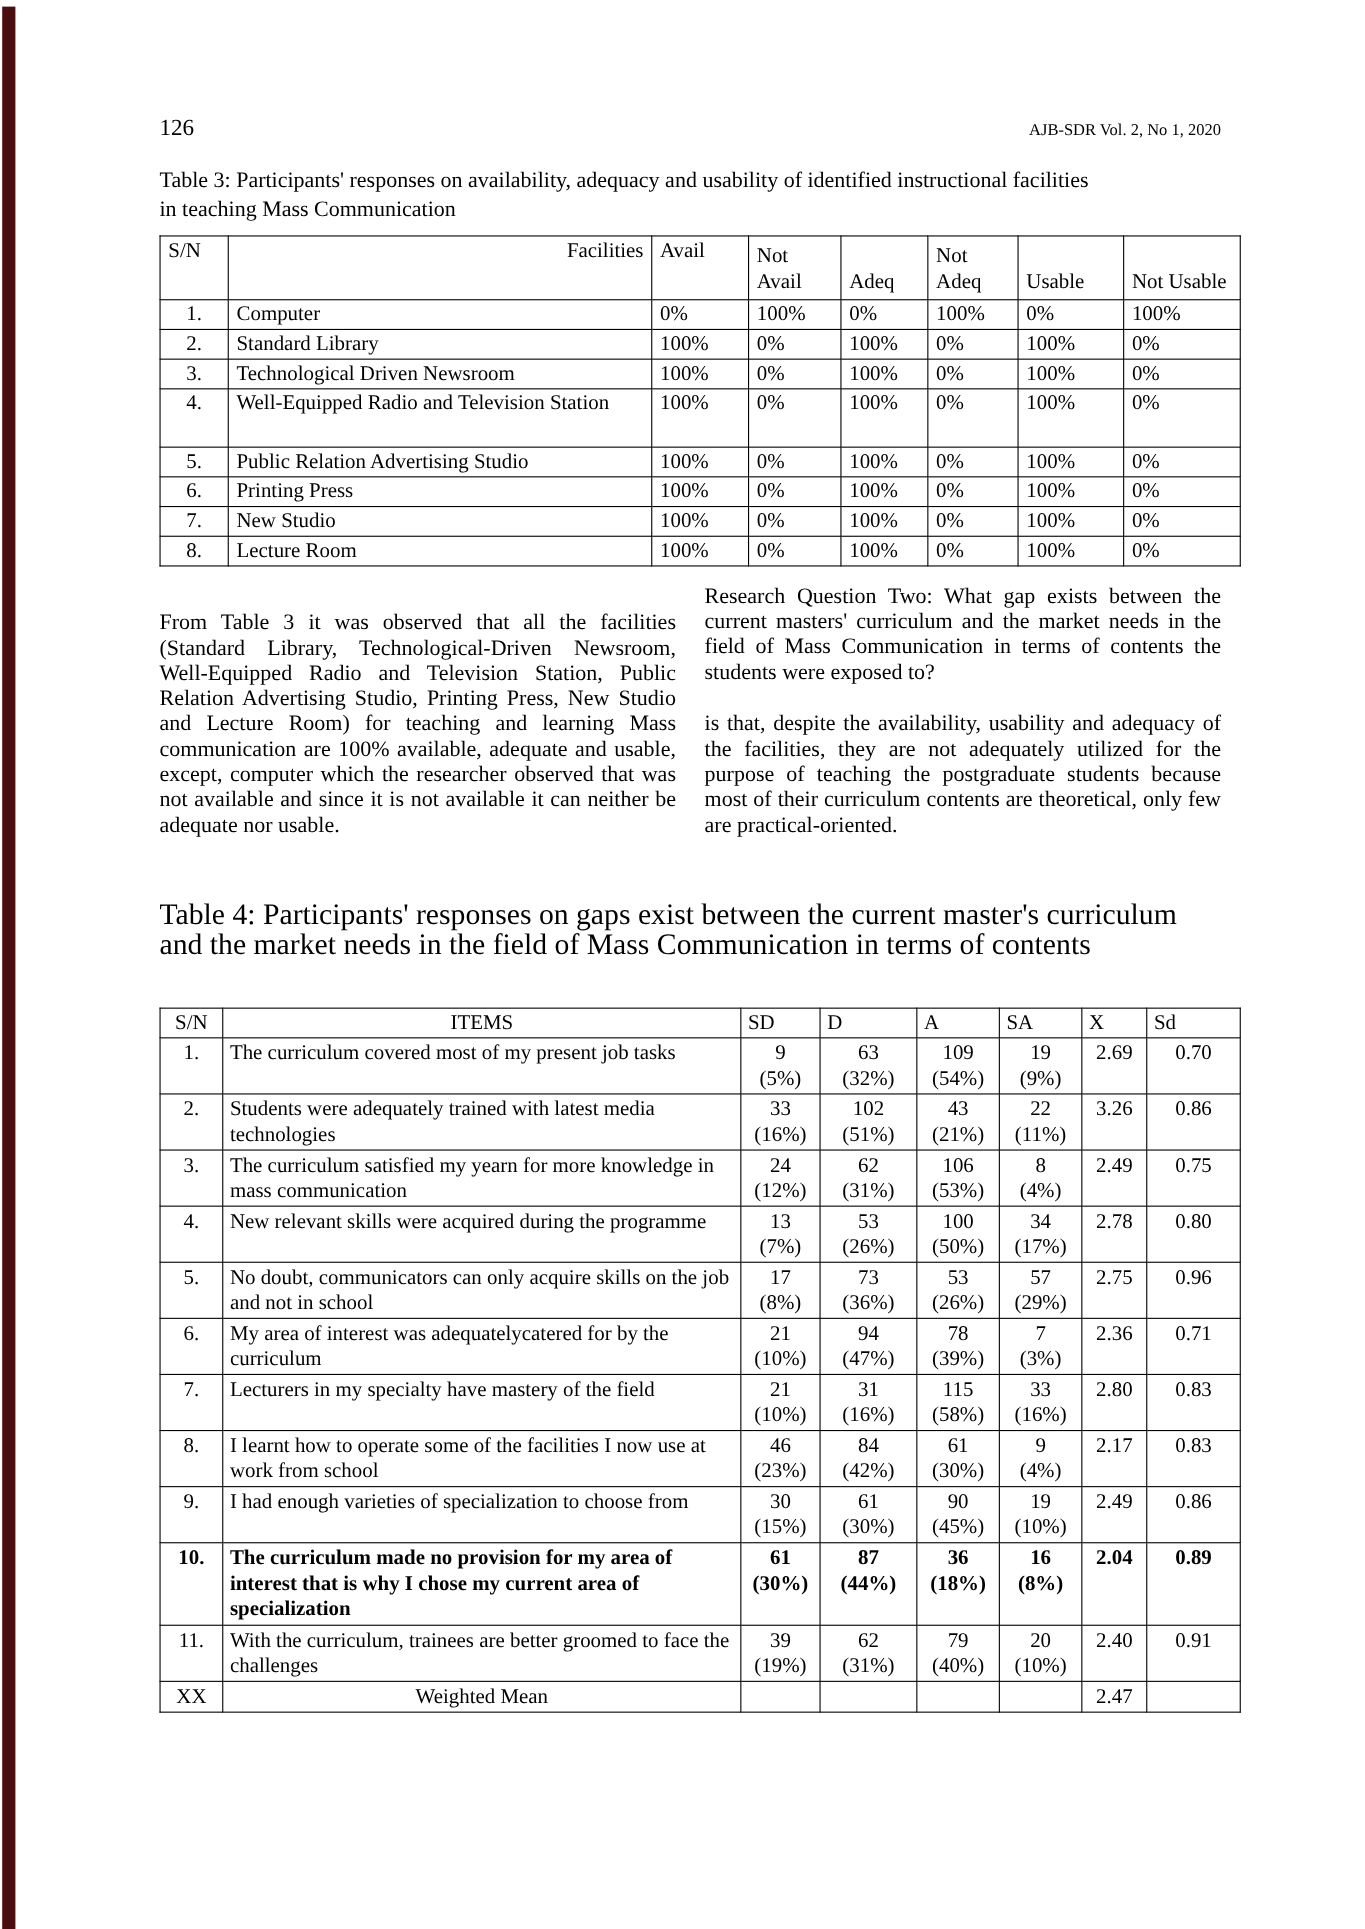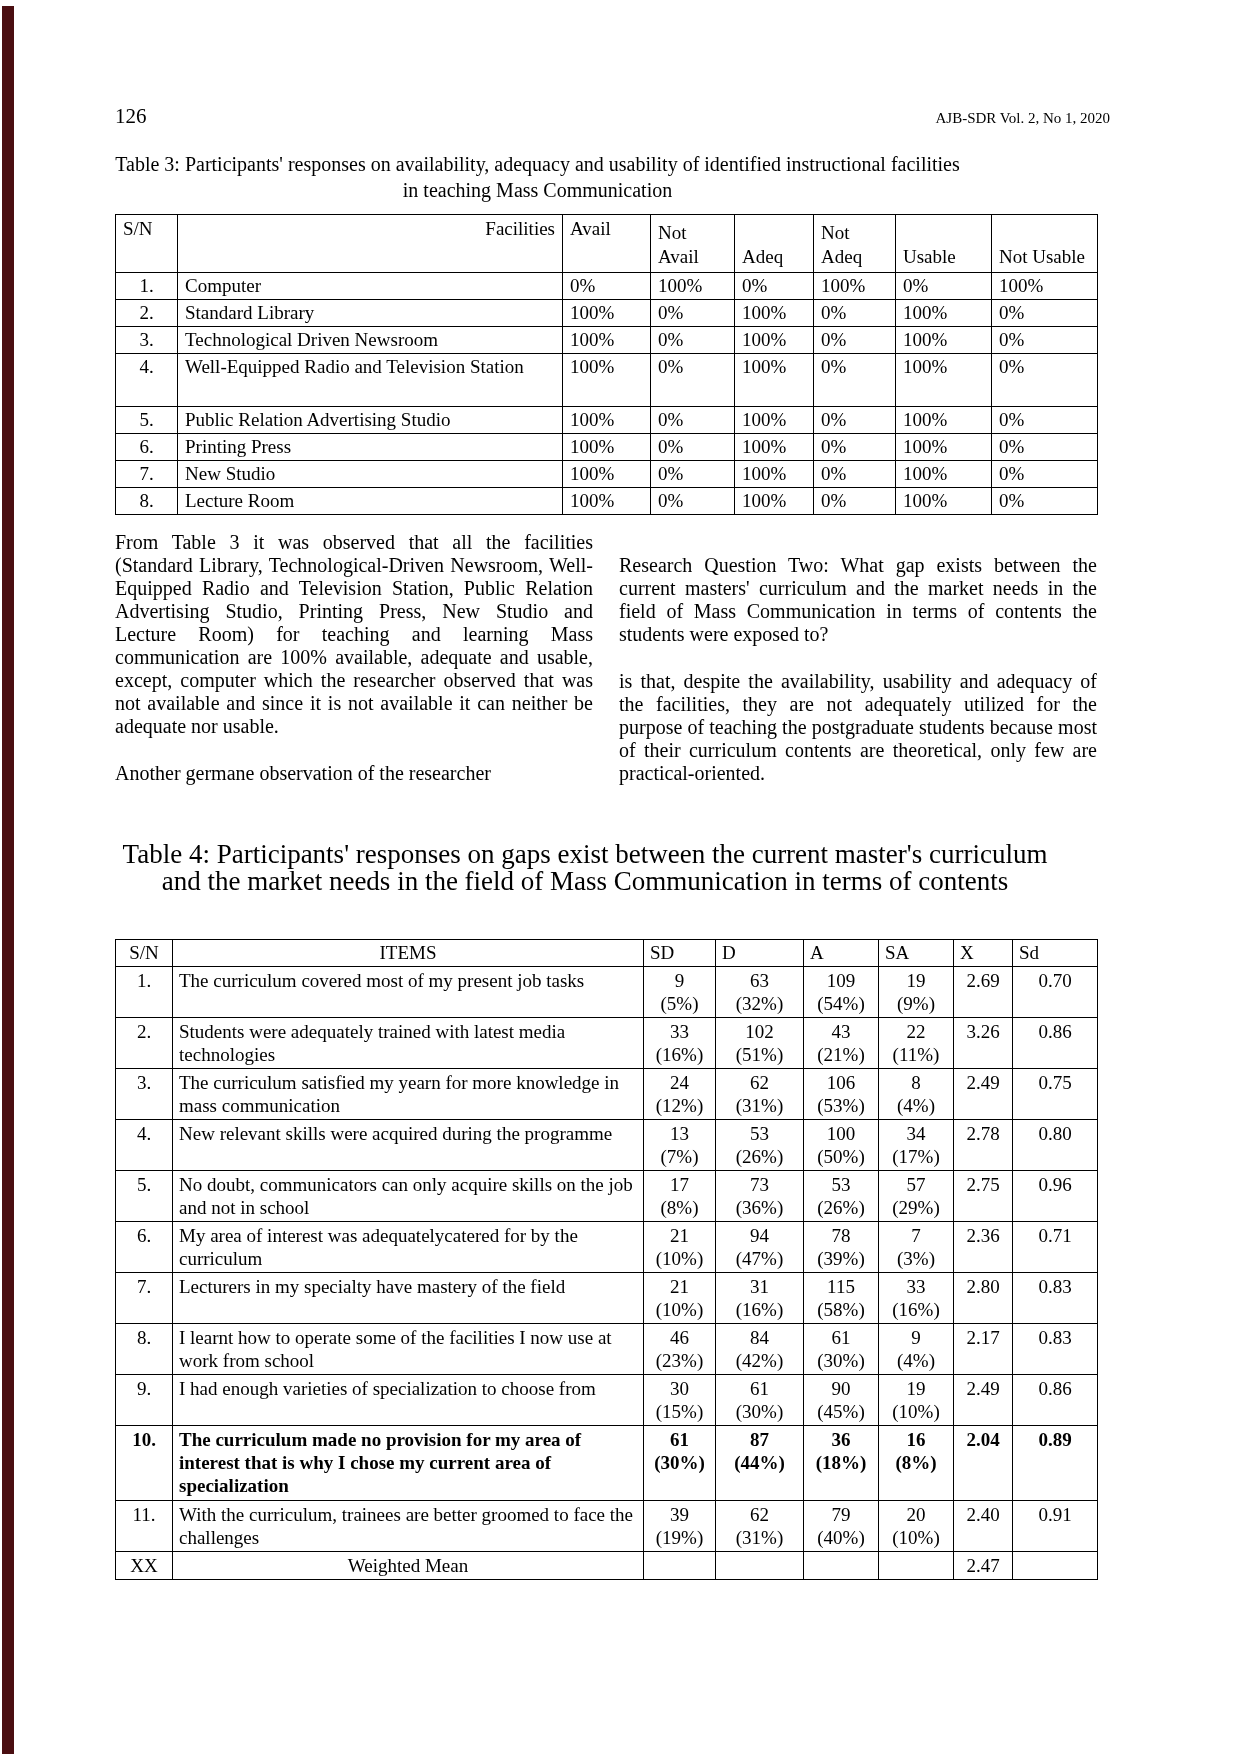--- a/index.html
+++ b/index.html
@@ -1,23 +1,23 @@
 <!DOCTYPE html>
 <html><head>
 <meta charset="utf-8">
 <style>
   html,body{margin:0;padding:0;}
   body{width:1241px;height:1754px;background:#fff;color:#000;
        font-family:"Liberation Serif", serif;position:relative;overflow:hidden;}
   .edge-bar{position:absolute;left:2px;top:6px;width:12px;height:1748px;background:#4a0e11;}
-  .content{padding:104px 131px 0 115px;}
+  .content{padding:104px 131px 0 115px;margin-left:30px;}
   .page-header{display:flex;justify-content:space-between;align-items:baseline;}
   .page-num{font-size:21px;}
   .journal{font-size:15px;}
-  .caption{font-size:20px;line-height:26px;margin-top:22px;max-width:845px;text-align:center;}
+  .caption{font-size:20px;line-height:26px;margin-top:22px;max-width:845px;}
   .caption4{margin-top:56px;max-width:940px;font-size:27px;line-height:27px;}
   table{border-collapse:collapse;table-layout:fixed;margin-top:11px;}
   td,th{border:1.5px solid #000;vertical-align:top;font-weight:normal;
         font-size:19px;line-height:24px;padding:1px 7px;overflow:hidden;}
   .t3{width:982px;}
   .t3 th{height:52px;text-align:left;vertical-align:bottom;padding-bottom:3px;}
   .t3 th.top{vertical-align:top;padding-top:2px;}
   .t3 th.ctr{text-align:right;}
   .t3 td.sn{text-align:center;}
   .t3 tr.tall td{padding-bottom:27px;}
@@ -148,21 +148,20 @@
       <td>0%</td>
       <td>100%</td>
       <td>0%</td>
     </tr>
   </tbody>
     </table>
 
   <div class="cols">
     <div class="col">
       <p>From Table 3 it was observed that all the facilities (Standard Library, Technological-Driven Newsroom, Well-Equipped Radio and Television Station, Public Relation Advertising Studio, Printing Press, New Studio and Lecture Room) for teaching and learning Mass communication are 100% available, adequate and usable, except, computer which the researcher observed that was not available and since it is not available it can neither be adequate nor usable.</p>
-      <p>Another germane observation of the researcher</p>
     </div>
     <div class="col">
       <p>Research Question Two: What gap exists between the current masters' curriculum and the market needs in the field of Mass Communication in terms of contents the students were exposed to?</p>
       <p>is that, despite the availability, usability and adequacy of the facilities, they are not adequately utilized for the purpose of teaching the postgraduate students because most of their curriculum contents are theoretical, only few are practical-oriented.</p>
     </div>
   </div>
 
   <div class="caption caption4">Table 4: Participants' responses on gaps exist between the current master's curriculum and the market needs in the field of Mass Communication in terms of contents</div>
 
   <table class="t4">

